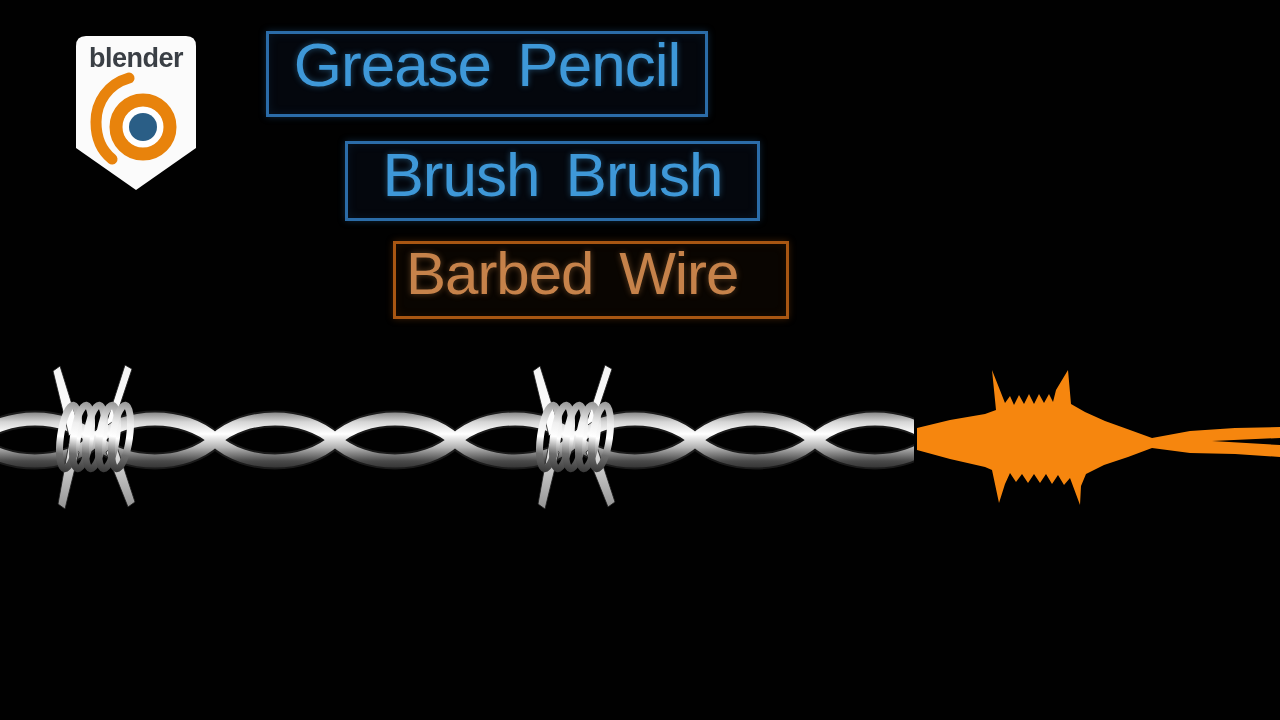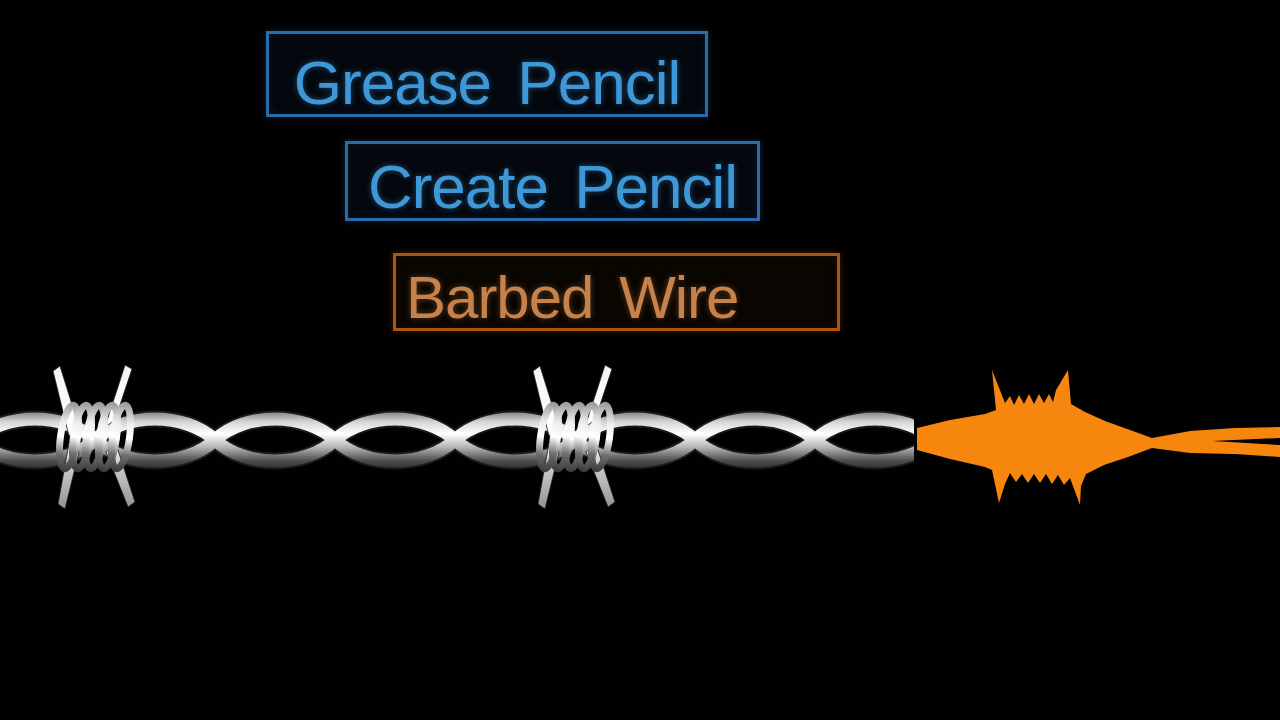--- a/index.html
+++ b/index.html
@@ -5,34 +5,34 @@
   html,body{margin:0;padding:0;background:#000;}
   .stage{
     position:relative;width:1280px;height:720px;overflow:hidden;
     background:#010101;
     font-family:"Liberation Sans",sans-serif;
   }
   
   .blender-badge{position:absolute;left:72px;top:28px;width:128px;height:166px;}
   
   .title-box{
-    position:absolute;display:flex;align-items:flex-end;justify-content:center;
+    position:absolute;display:flex;align-items:flex-start;justify-content:center;
     box-sizing:border-box;
   }
   .title-box.blue{
     border:3px solid #2b6ca8;background:rgba(16,32,58,0.22);
     box-shadow:0 0 7px rgba(43,108,168,0.35), inset 0 0 10px rgba(43,108,168,0.15);
   }
   .title-box.orange{
     border:3px solid #a85612;background:rgba(50,26,8,0.18);
     box-shadow:0 0 7px rgba(168,86,18,0.35), inset 0 0 10px rgba(168,86,18,0.12);
   }
   #box-grease{left:266px;top:31px;width:442px;height:86px;}
   #box-create{left:345px;top:141px;width:415px;height:80px;}
-  #box-barbed{left:393px;top:253px;width:447px;height:78px;justify-content:flex-start;padding-left:10px;}
+  #box-barbed{left:393px;top:241px;width:396px;height:78px;justify-content:flex-start;padding-left:10px;}
   .title-text{
     font-size:62px;line-height:1;letter-spacing:-1px;word-spacing:10px;
     color:#3e98d8;text-shadow:0 0 6px rgba(62,152,216,0.45);
     white-space:nowrap;
   }
   #box-barbed .title-text{
     font-size:60px;color:#c6824a;text-shadow:0 0 6px rgba(198,130,74,0.45);
   }
   
   .channel-logo{position:absolute;left:945px;top:26px;width:240px;height:152px;}
@@ -40,27 +40,39 @@
     font-family:"DejaVu Sans",sans-serif;font-weight:bold;fill:#ffffff;
   }
   
   .wire-art{position:absolute;left:0;top:0;width:1280px;height:720px;}
 </style>
 </head>
 <body>
 
 <div class="stage">
 
+  <div class="blender-badge">
+    <svg width="128" height="166" viewBox="0 0 128 166">
+      <path d="M4 18 Q4 8 14 8 H114 Q124 8 124 18 V120 L64 162 L4 120 Z" fill="#fbfbfb"></path>
+      <text x="64" y="39" text-anchor="middle" font-size="27" font-weight="bold" letter-spacing="-0.5" fill="#3a3f45">blender</text>
+      <g>
+        <path d="M57 50 C36 56 24 74 24 94 C24 110 30 123 40 131" fill="none" stroke="#e8830c" stroke-width="11" stroke-linecap="round"></path>
+        <circle cx="71" cy="99" r="27" fill="none" stroke="#e8830c" stroke-width="13"></circle>
+        <circle cx="71" cy="99" r="20" fill="#ffffff"></circle>
+        <circle cx="71" cy="99" r="14" fill="#2a5e86"></circle>
+      </g>
+    </svg>
+  </div>
 
   <div class="title-box blue" id="box-grease">
     <span class="title-text">Grease Pencil</span>
   </div>
 
   <div class="title-box blue" id="box-create">
-    <span class="title-text">Create Pencil</span>
+    <span class="title-text">Brush Brush</span>
   </div>
 
   <div class="title-box orange" id="box-barbed">
     <span class="title-text">Barbed Wire</span>
   </div>
 
 
   <svg class="wire-art" viewBox="0 0 1280 720">
     <defs>
       <linearGradient id="met" x1="0" y1="410" x2="0" y2="470" gradientUnits="userSpaceOnUse">

